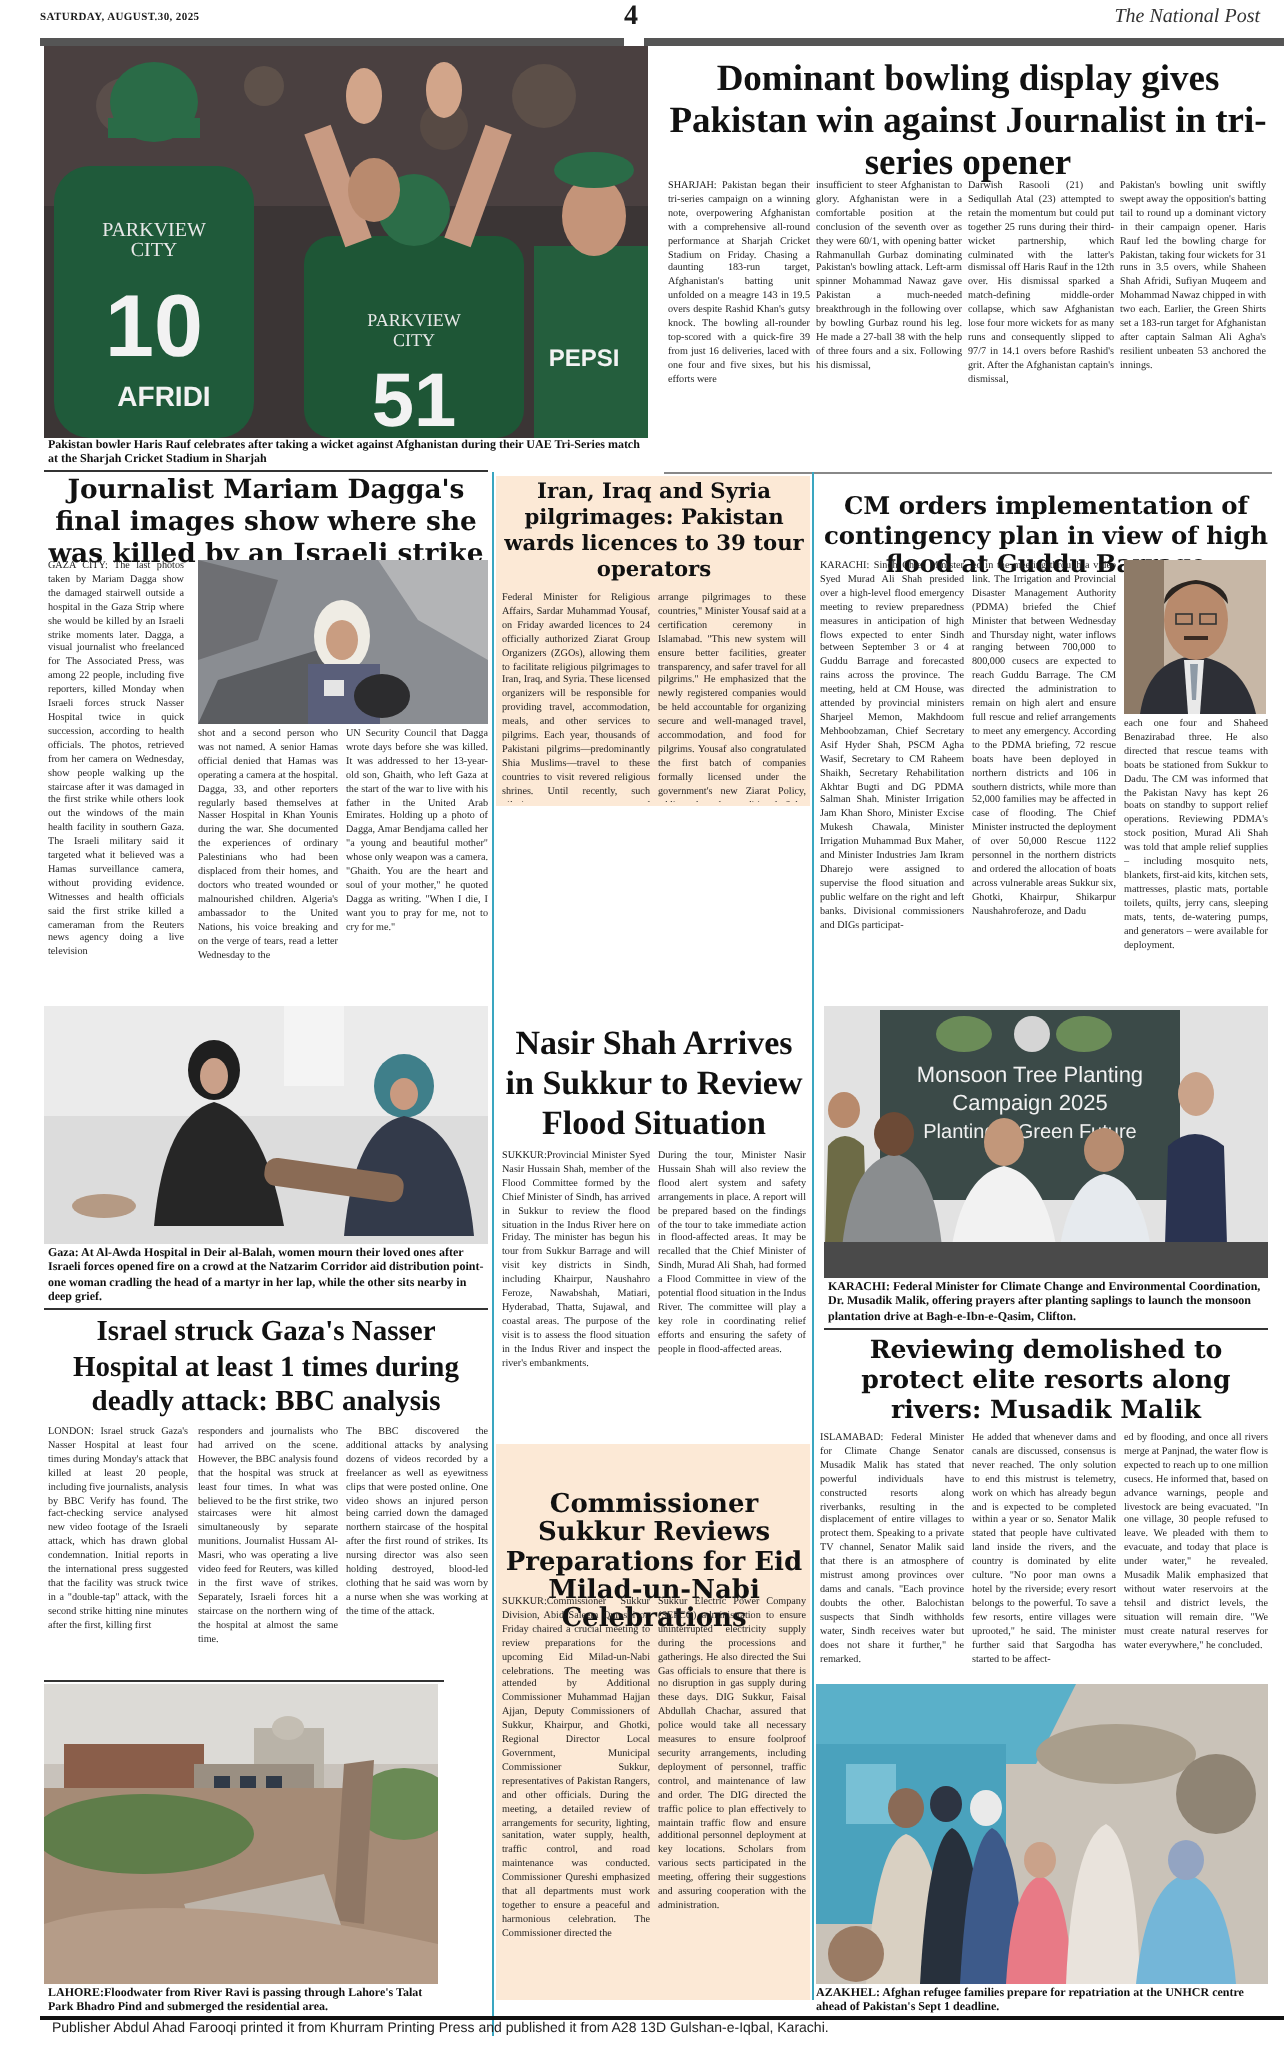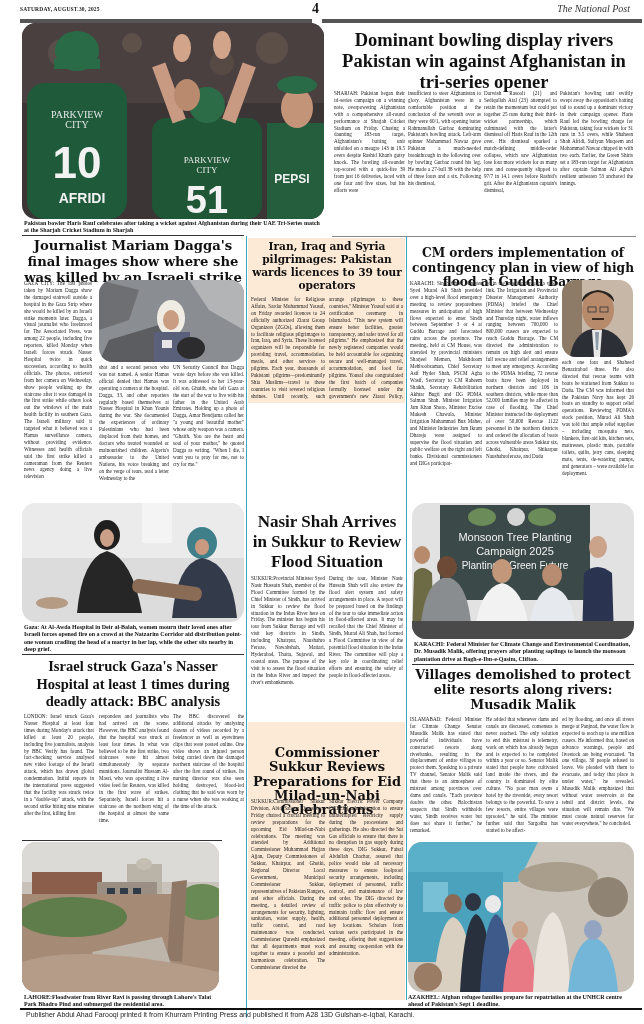--- a/index.html
+++ b/index.html
@@ -5,21 +5,21 @@
   * { box-sizing: border-box; margin: 0; padding: 0; }
   html, body { width: 644px; height: 1024px; background: #ffffff; overflow: hidden; }
   body { position: relative; font-family: "Liberation Serif", serif; color: #1a1a1a; }
   .abs { position: absolute; }
   .masthead-date { left: 20px; top: 6px; font-size: 5.5px; font-weight: bold; letter-spacing: 0.2px; }
   .page-num { left: 312px; top: 1px; font-size: 14px; font-weight: bold; }
   .paper-name { right: 14px; top: 3px; font-size: 10px; font-style: italic; color: #333; }
   .rule-top { left: 20px; top: 19px; width: 622px; height: 4px; background: #555; }
   .rule-top-gap { left: 312px; top: 17px; width: 10px; height: 8px; background: #fff; }
 
-  .photo { overflow: hidden; border-radius: 14px; }
+  .photo { overflow: hidden; }
   .photo svg { width: 100%; height: 100%; display: block; }
 
   .caption { font-size: 6px; font-weight: bold; line-height: 7.4px; color: #111; }
   .headline { font-family: "DejaVu Serif", serif; font-weight: bold; text-align: center; color: #111; }
   .headline-lib { font-family: "Liberation Serif", serif; font-weight: bold; text-align: center; color: #111; }
   .col { font-size: 5.1px; line-height: 6.9px; text-align: justify; color: #222; overflow: hidden; }
   .hr { background: #333; height: 1px; }
   .vr { background: #3aa6c0; width: 1px; }
   .tint { background: #fce9d6; }
 </style>
@@ -63,21 +63,21 @@
 
     <rect x="245" y="100" width="57" height="96" fill="#245e3d"></rect>
     <ellipse cx="275" cy="85" rx="16" ry="20" fill="#c49479"></ellipse>
     <ellipse cx="275" cy="62" rx="20" ry="9" fill="#2a6b47"></ellipse>
     <text x="270" y="160" font-family="Liberation Sans, sans-serif" font-size="12" font-weight="bold" fill="#f2f2f2" text-anchor="middle">PEPSI</text>
   </svg>
 </div>
 <div class="abs caption" style="left:24px;top:220px;width:300px;">Pakistan bowler Haris Rauf celebrates after taking a wicket against Afghanistan during their UAE Tri-Series match at the Sharjah Cricket Stadium in Sharjah</div>
 <div class="abs hr" style="left:22px;top:235px;width:222px;"></div>
 
-<div class="abs headline-lib" style="left:332px;top:30px;width:304px;font-size:18.5px;line-height:21px;">Dominant bowling display rivers Pakistan win against Afghanistan in tri-series opener</div>
+<div class="abs headline-lib" style="left:332px;top:30px;width:304px;font-size:18.5px;line-height:21px;">Dominant bowling display gives Pakistan win against Journalist in tri-series opener</div>
 <div class="abs col" style="left:334px;top:90px;width:71px;height:146px;">SHARJAH: Pakistan began their tri-series campaign on a winning note, overpowering Afghanistan with a comprehensive all-round performance at Sharjah Cricket Stadium on Friday. Chasing a daunting 183-run target, Afghanistan's batting unit unfolded on a meagre 143 in 19.5 overs despite Rashid Khan's gutsy knock. The bowling all-rounder top-scored with a quick-fire 39 from just 16 deliveries, laced with one four and five sixes, but his efforts were</div>
 <div class="abs col" style="left:408px;top:90px;width:73px;height:146px;">insufficient to steer Afghanistan to glory. Afghanistan were in a comfortable position at the conclusion of the seventh over as they were 60/1, with opening batter Rahmanullah Gurbaz dominating Pakistan's bowling attack. Left-arm spinner Mohammad Nawaz gave Pakistan a much-needed breakthrough in the following over by bowling Gurbaz round his leg. He made a 27-ball 38 with the help of three fours and a six. Following his dismissal,</div>
 <div class="abs col" style="left:484px;top:90px;width:73px;height:146px;">Darwish Rasooli (21) and Sediqullah Atal (23) attempted to retain the momentum but could put together 25 runs during their third-wicket partnership, which culminated with the latter's dismissal off Haris Rauf in the 12th over. His dismissal sparked a match-defining middle-order collapse, which saw Afghanistan lose four more wickets for as many runs and consequently slipped to 97/7 in 14.1 overs before Rashid's grit. After the Afghanistan captain's dismissal,</div>
 <div class="abs col" style="left:560px;top:90px;width:73px;height:146px;">Pakistan's bowling unit swiftly swept away the opposition's batting tail to round up a dominant victory in their campaign opener. Haris Rauf led the bowling charge for Pakistan, taking four wickets for 31 runs in 3.5 overs, while Shaheen Shah Afridi, Sufiyan Muqeem and Mohammad Nawaz chipped in with two each. Earlier, the Green Shirts set a 183-run target for Afghanistan after captain Salman Ali Agha's resilient unbeaten 53 anchored the innings.</div>
 <div class="abs hr" style="left:332px;top:236px;width:304px;background:#888;"></div>
 
 <div class="abs headline" style="left:22px;top:238px;width:222px;font-size:13.2px;line-height:16px;">Journalist Mariam Dagga's final images show where she was killed by an Israeli strike in Gaza</div>
 <div class="abs col" style="left:24px;top:280px;width:68px;height:220px;">GAZA CITY: The last photos taken by Mariam Dagga show the damaged stairwell outside a hospital in the Gaza Strip where she would be killed by an Israeli strike moments later. Dagga, a visual journalist who freelanced for The Associated Press, was among 22 people, including five reporters, killed Monday when Israeli forces struck Nasser Hospital twice in quick succession, according to health officials. The photos, retrieved from her camera on Wednesday, show people walking up the staircase after it was damaged in the first strike while others look out the windows of the main health facility in southern Gaza. The Israeli military said it targeted what it believed was a Hamas surveillance camera, without providing evidence. Witnesses and health officials said the first strike killed a cameraman from the Reuters news agency doing a live television</div>
 <div class="abs photo" style="left:99px;top:280px;width:145px;height:82px;">
   <svg viewBox="0 0 145 82" preserveAspectRatio="none">
@@ -197,21 +197,21 @@
     <path d="M116,136 Q120,88 140,84 Q162,88 165,136 Z" fill="#e6eaee"></path>
     <ellipse cx="140" cy="72" rx="10" ry="11" fill="#b78c70"></ellipse>
     <path d="M170,136 L172,70 Q185,58 200,70 L202,136 Z" fill="#2a3350"></path>
     <ellipse cx="186" cy="44" rx="9" ry="11" fill="#caa38a"></ellipse>
     <rect x="0" y="118" width="222" height="18" fill="#4a4a4a"></rect>
   </svg>
 </div>
 <div class="abs caption" style="left:414px;top:641px;width:220px;">KARACHI: Federal Minister for Climate Change and Environmental Coordination, Dr. Musadik Malik, offering prayers after planting saplings to launch the monsoon plantation drive at Bagh-e-Ibn-e-Qasim, Clifton.</div>
 <div class="abs hr" style="left:412px;top:664px;width:222px;"></div>
 
-<div class="abs headline" style="left:408px;top:667px;width:230px;font-size:12.6px;line-height:15px;">Villages demolished to protect elite resorts along rivers: Musadik Malik</div>
+<div class="abs headline" style="left:408px;top:667px;width:230px;font-size:12.6px;line-height:15px;">Reviewing demolished to protect elite resorts along rivers: Musadik Malik</div>
 <div class="abs col" style="left:410px;top:716px;width:72px;height:124px;">ISLAMABAD: Federal Minister for Climate Change Senator Musadik Malik has stated that powerful individuals have constructed resorts along riverbanks, resulting in the displacement of entire villages to protect them. Speaking to a private TV channel, Senator Malik said that there is an atmosphere of mistrust among provinces over dams and canals. "Each province doubts the other. Balochistan suspects that Sindh withholds water, Sindh receives water but does not share it further," he remarked.</div>
 <div class="abs col" style="left:486px;top:716px;width:72px;height:124px;">He added that whenever dams and canals are discussed, consensus is never reached. The only solution to end this mistrust is telemetry, work on which has already begun and is expected to be completed within a year or so. Senator Malik stated that people have cultivated land inside the rivers, and the country is dominated by elite culture. "No poor man owns a hotel by the riverside; every resort belongs to the powerful. To save a few resorts, entire villages were uprooted," he said. The minister further said that Sargodha has started to be affect-</div>
 <div class="abs col" style="left:562px;top:716px;width:72px;height:124px;">ed by flooding, and once all rivers merge at Panjnad, the water flow is expected to reach up to one million cusecs. He informed that, based on advance warnings, people and livestock are being evacuated. "In one village, 30 people refused to leave. We pleaded with them to evacuate, and today that place is under water," he revealed. Musadik Malik emphasized that without water reservoirs at the tehsil and district levels, the situation will remain dire. "We must create natural reserves for water everywhere," he concluded.</div>
 
 <div class="abs photo" style="left:408px;top:842px;width:226px;height:150px;">
   <svg viewBox="0 0 226 150" preserveAspectRatio="none">
     <rect width="226" height="150" fill="#c9c2b8"></rect>
     <polygon points="0,0 130,0 110,40 0,40" fill="#5ab0c9"></polygon>
     <rect x="0" y="30" width="95" height="90" fill="#4aa2bd"></rect>
     <rect x="15" y="40" width="25" height="30" fill="#78c0d5"></rect>

